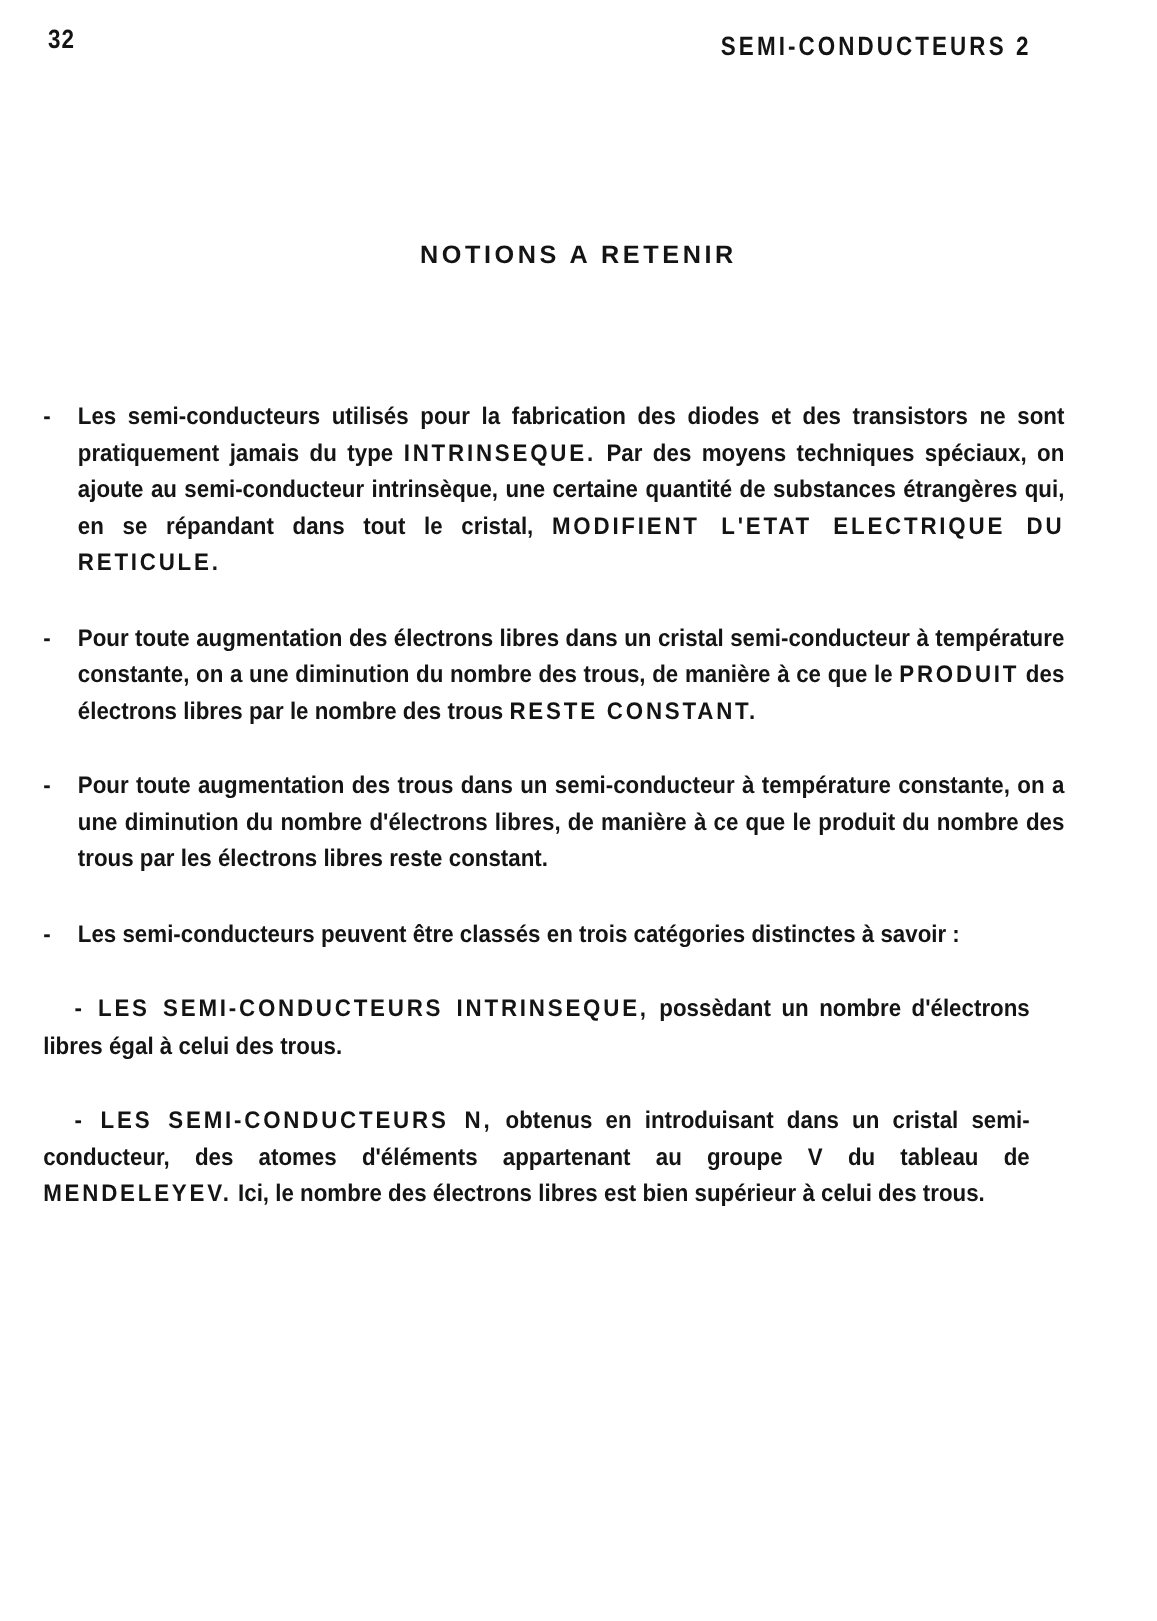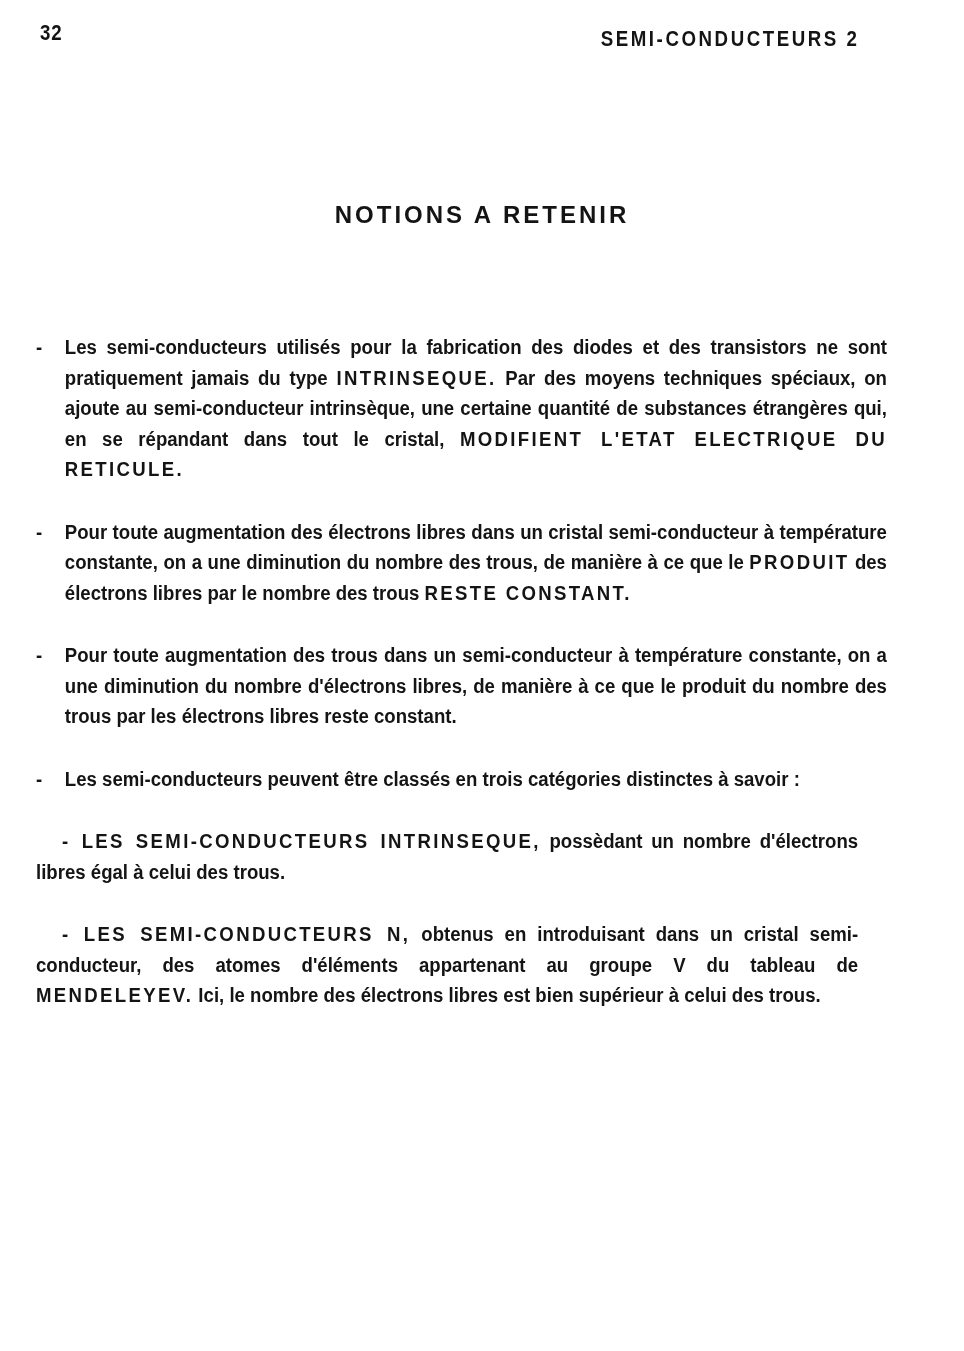--- a/index.html
+++ b/index.html
@@ -2,21 +2,21 @@
 <html><head>
 <meta charset="utf-8">
 <style>
   html, body { margin: 0; padding: 0; background: #ffffff; }
   body {
     width: 964px; height: 1351px; position: relative; overflow: hidden;
     font-family: "Liberation Sans", sans-serif; color: #141414;
   }
   .page-number { position: absolute; left: 40px; top: 20px; font-size: 22px; font-weight: bold; letter-spacing: 1px; transform: scaleX(0.85); transform-origin: left; }
   .running-header { position: absolute; right: 104px; top: 26px; font-size: 22px; font-weight: bold; letter-spacing: 3px; transform: scaleX(0.85); transform-origin: right; }
-  .section-title { position: absolute; left: 0; width: 964px; top: 201px; text-align: center; font-size: 24px; font-weight: bold; letter-spacing: 3px; }
+  .section-title { position: absolute; left: 0; width: 964px; top: 201px; text-align: center; font-size: 21px; font-weight: bold; letter-spacing: 3px; }
   .content { position: absolute; left: 36px; top: 332px; width: 822px; }
   .para {
     font-size: 20px; line-height: 30.5px; text-align: justify; text-align-last: left;
     font-weight: bold; transform: scaleX(0.93); transform-origin: left;
     width: 884px;
   }
   .bullet-item { position: relative; padding-left: 31px; margin-bottom: 32px; }
   .bullet-item .dash { position: absolute; left: 0; top: 0; }
   .caps { letter-spacing: 2.5px; font-weight: bold; }
   .sub-item { margin-bottom: 32px; text-indent: 28px; }

